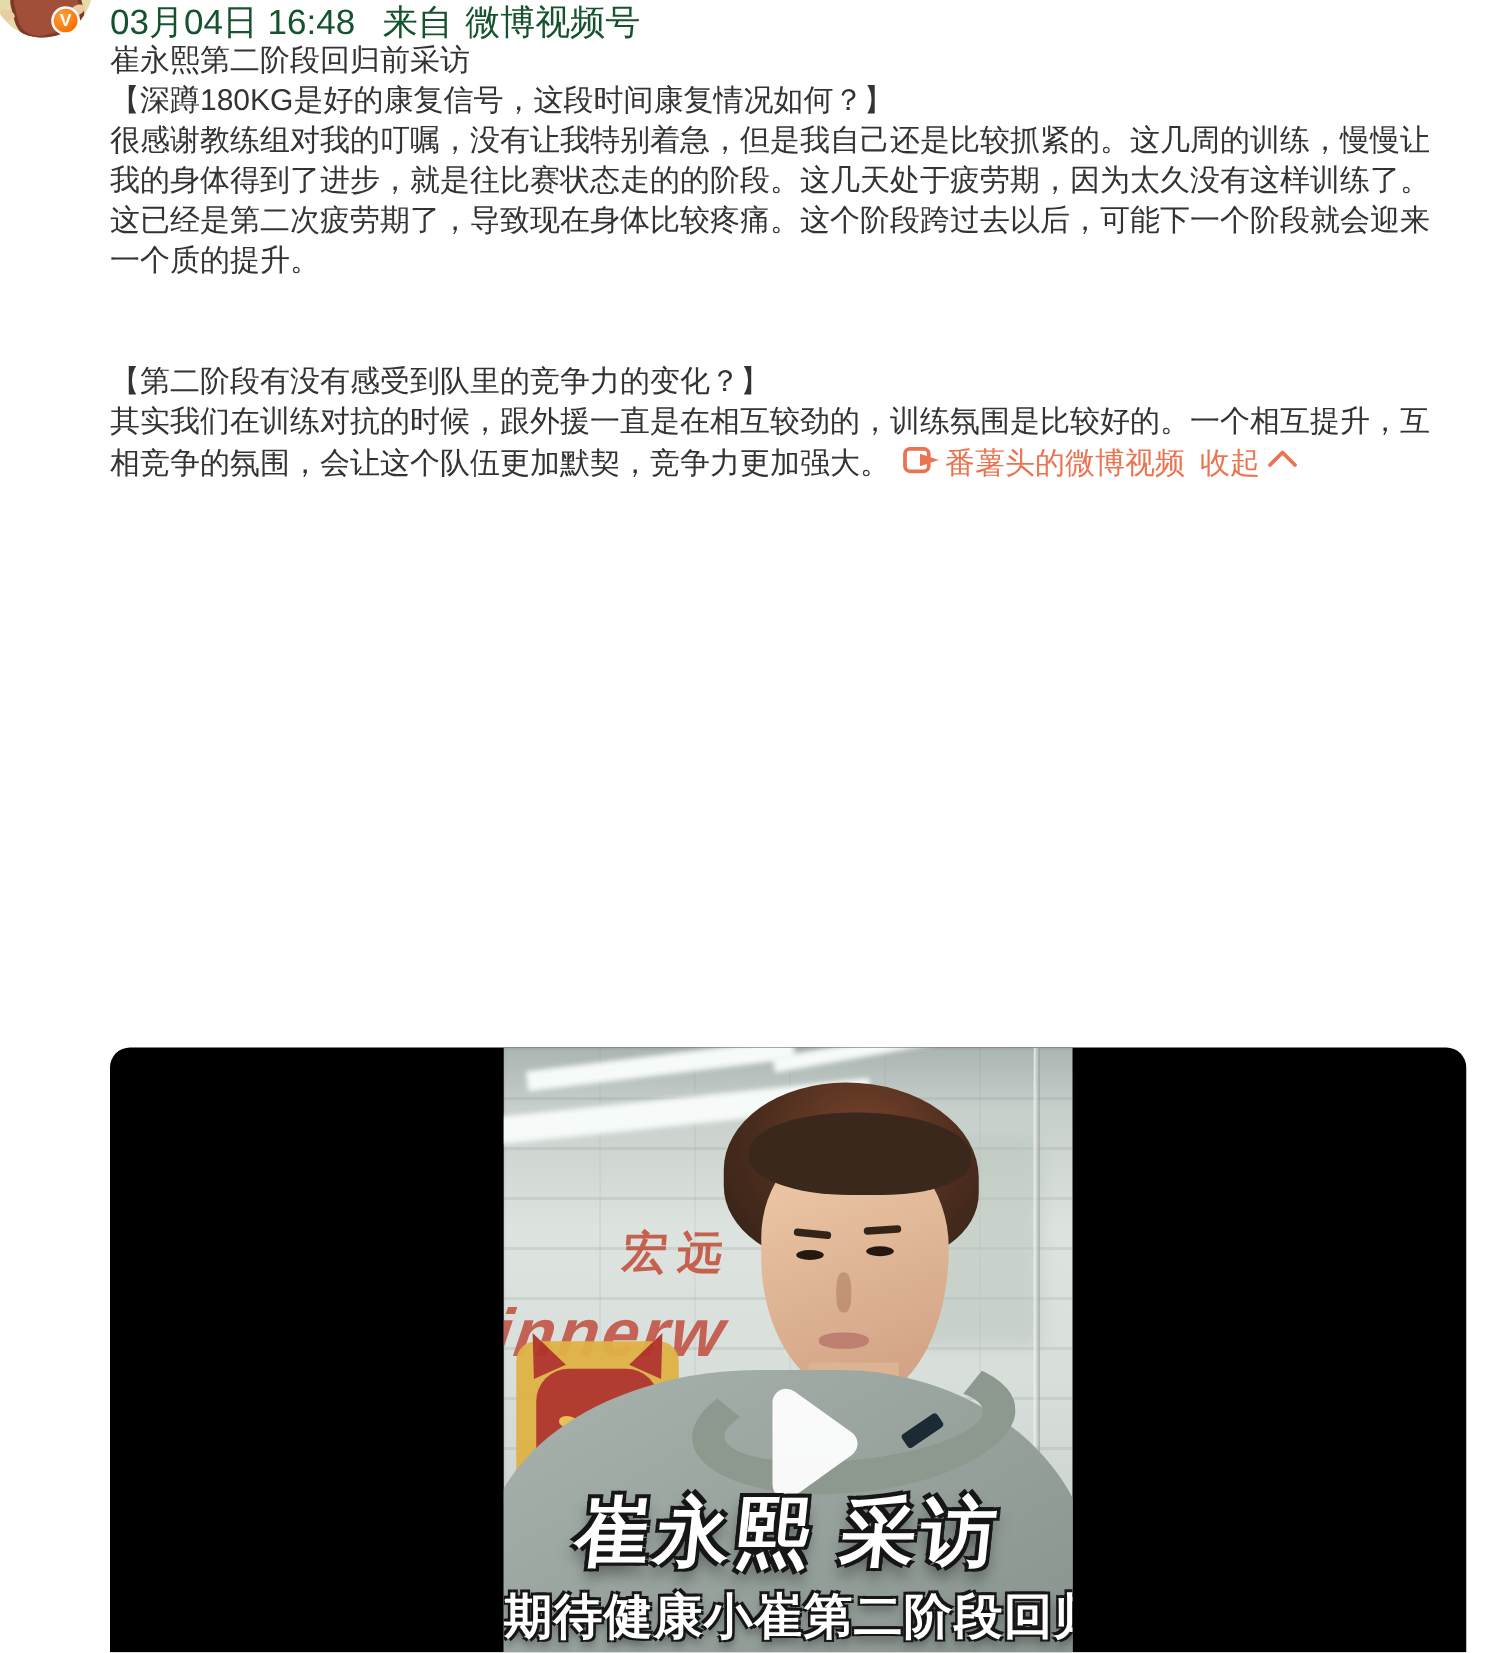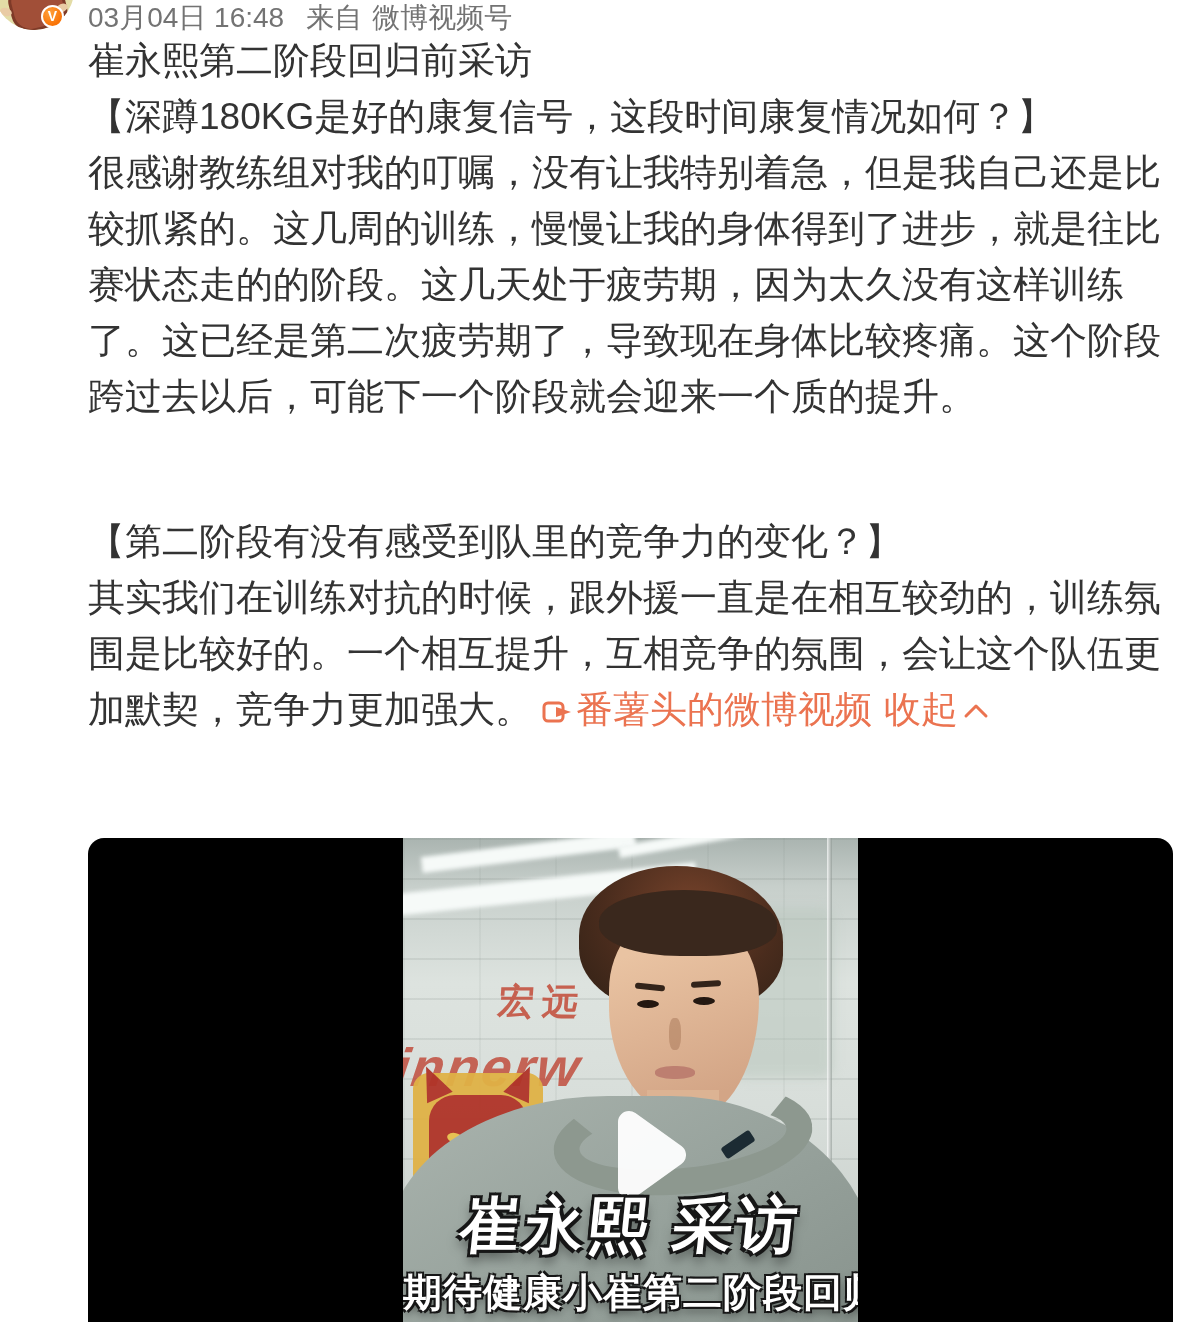--- a/index.html
+++ b/index.html
@@ -13,27 +13,27 @@
           border:3px solid #7e3a28;border-radius:14px 18px 16px 20px;transform:rotate(-14deg);}
   .paw{position:absolute;width:12px;height:8px;background:#e9cba4;border-radius:50%;}
   .paw.l{left:6px;top:58px;transform:rotate(20deg);}
   .paw.r{left:62px;top:54px;transform:rotate(-24deg);}
   .v-badge{position:absolute;left:41px;top:5px;width:23px;height:23px;border-radius:50%;
            background:radial-gradient(circle at 35% 30%,#ffa03c,#f97306 70%);border:2px solid #fff;
            box-sizing:border-box;color:#fff;font-weight:bold;font-size:14px;line-height:19px;
            text-align:center;}
 
   
-  .post-header{position:absolute;left:88px;top:2px;font-size:28px;line-height:32px;color:#737373;
+  .post-header{position:absolute;left:88px;top:2px;font-size:28px;line-height:32px;color:#14532d;
                white-space:nowrap;}
   .post-header .src-prefix{margin-left:22px;}
   .post-header .src{margin-left:10px;}
 
   
-  .post-body{position:absolute;left:88px;top:33px;width:1078px;font-size:37px;line-height:56px;
+  .post-body{position:absolute;left:88px;top:33px;width:1078px;font-size:24px;line-height:32px;
              color:#333;}
   .tblock{white-space:pre-line;}
   .tblock + .tblock{margin-top:33px;}
   .wb-link{color:#eb7350;cursor:pointer;white-space:pre-line;}
   .video-link{margin-left:10px;}
   .vicon{vertical-align:-4px;margin-right:2px;}
   .collapse-link{margin-left:12px;white-space:nowrap;}
   .chev{vertical-align:2px;margin-left:4px;}
 
   

